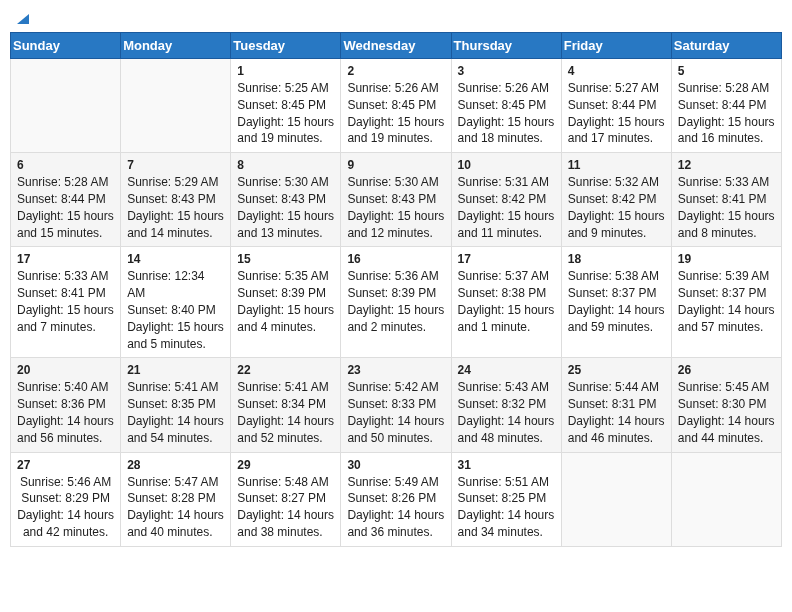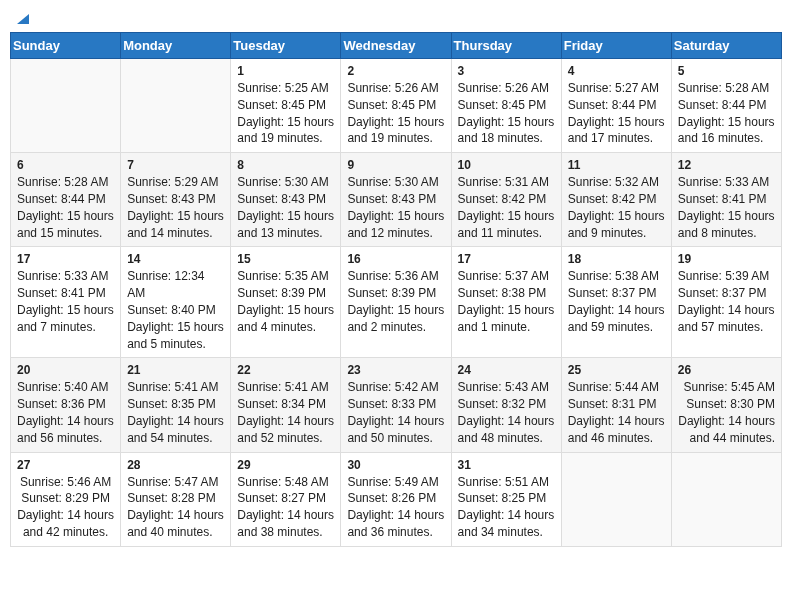--- a/index.html
+++ b/index.html
@@ -263,21 +263,21 @@
 Daylight: 14 hours and 48 minutes.</div>
         </td>
         <td>
           <span class="day-num">25</span>
           <div class="day-info" style="white-space: pre-line;">Sunrise: 5:44 AM
 Sunset: 8:31 PM
 Daylight: 14 hours and 46 minutes.</div>
         </td>
         <td>
           <span class="day-num">26</span>
-          <div class="day-info" style="white-space: pre-line; text-align: right;">Sunrise: 5:45 AM
+          <div class="day-info" style="white-space: pre-line;">Sunrise: 5:45 AM
 Sunset: 8:30 PM
 Daylight: 14 hours and 44 minutes.</div>
         </td>
       </tr>
       <tr>
         <td>
           <span class="day-num">27</span>
           <div class="day-info" style="white-space: pre-line; text-align: center;">Sunrise: 5:46 AM
 Sunset: 8:29 PM
 Daylight: 14 hours and 42 minutes.</div>

